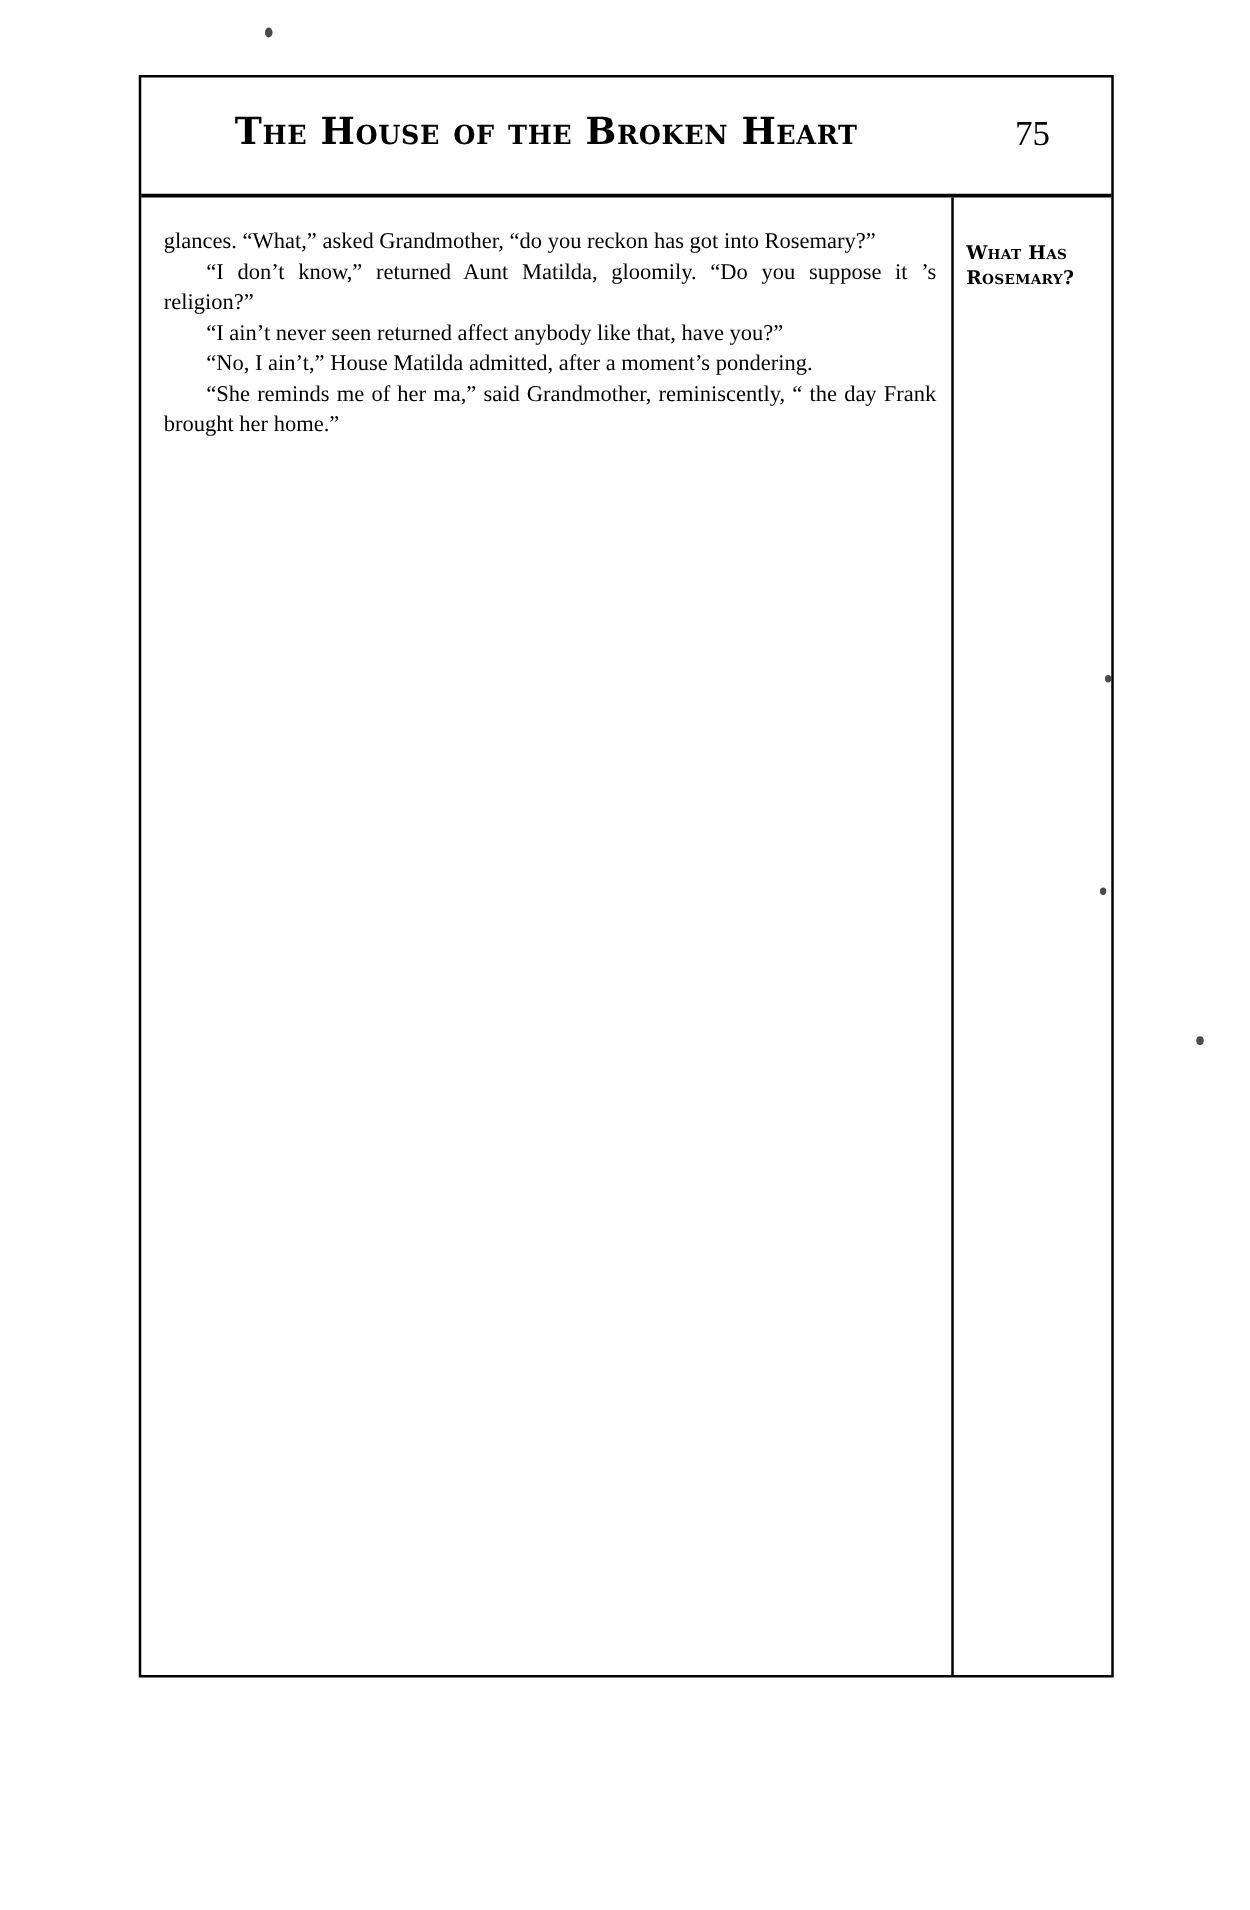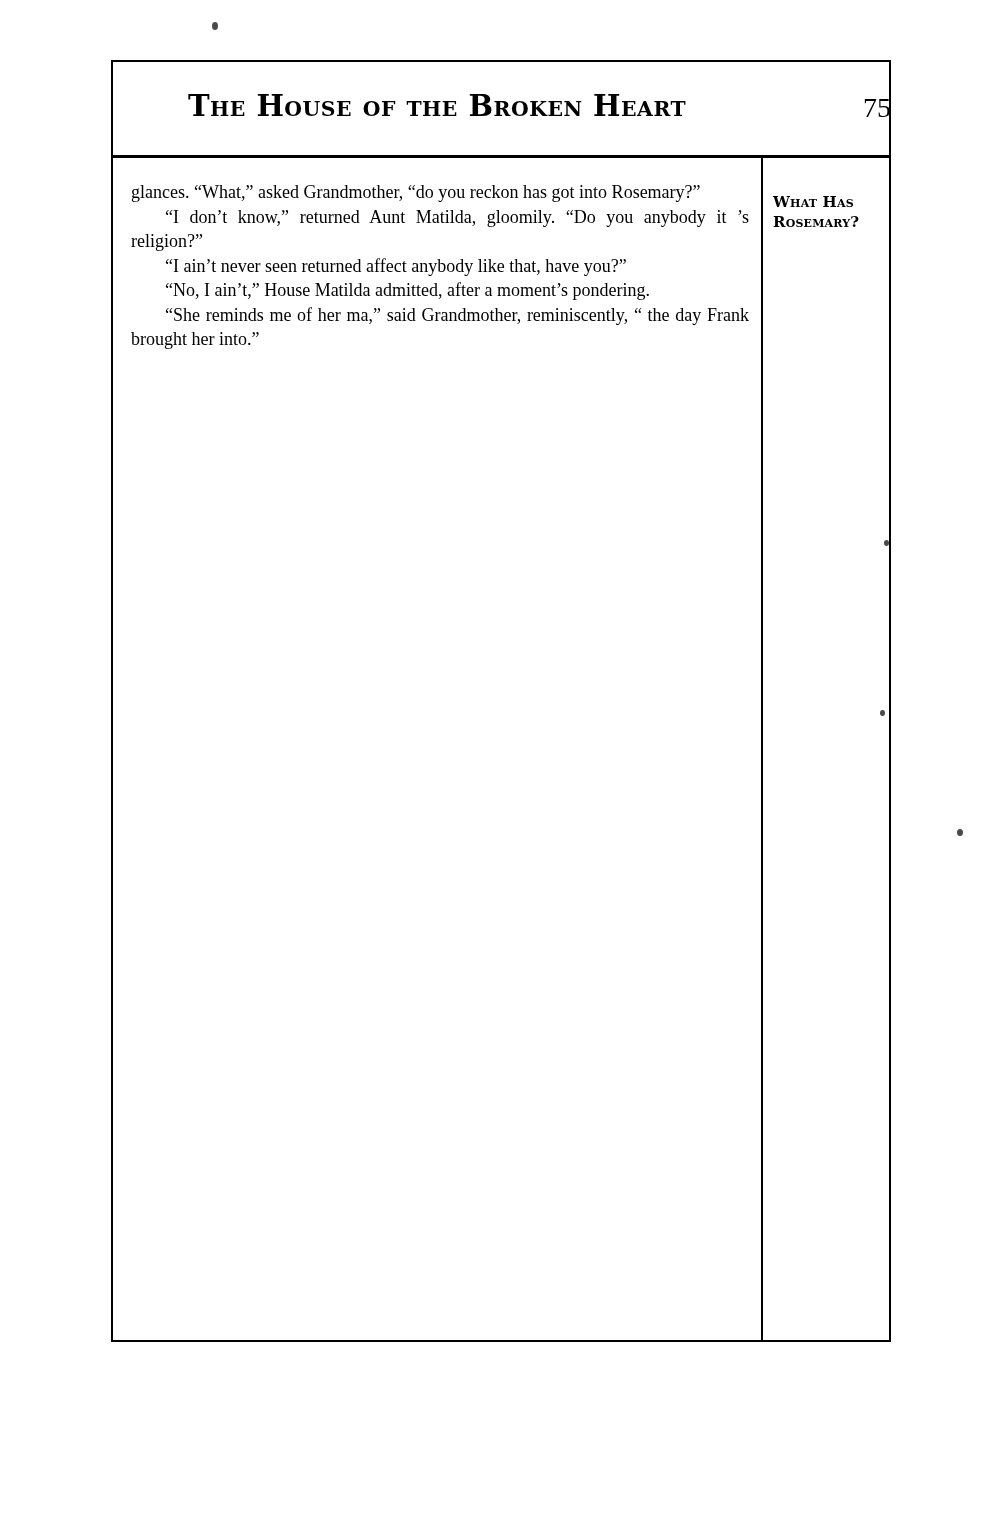--- a/index.html
+++ b/index.html
@@ -51,21 +51,21 @@
     letter-spacing: 0.5px;
     font-variant: small-caps;
     transform: scaleX(0.97);
   }
 
   .page-number {
     position: absolute;
     left: 648px;
     top: 30px;
     width: 130px;
-    text-align: right;
+    text-align: center;
     font-family: "Liberation Serif", serif;
     font-size: 28px;
   }
 
   
   .v-rule {
     position: absolute;
     left: 648px;
     top: 96px;
     width: 0;
@@ -128,24 +128,24 @@
 
   <div class="header-band">
     <div class="running-head">The House of the Broken Heart</div>
     <div class="page-number">75</div>
   </div>
 
   <div class="v-rule"></div>
 
   <div class="text-col">
     <p class="para">glances.  “What,” asked Grandmother, “do you reckon has got into Rosemary?”</p>
-    <p class="para indent">“I don’t know,” returned Aunt Matilda, gloomily.  “Do you anybody it ’s religion?”</p>
+    <p class="para indent">“I don’t know,” returned Aunt Matilda, gloomily.  “Do you suppose it ’s religion?”</p>
     <p class="para indent">“I ain’t never seen returned affect anybody like that, have you?”</p>
     <p class="para indent">“No, I ain’t,” House Matilda admitted, after a moment’s pondering.</p>
-    <p class="para indent">“She reminds me of her ma,” said Grandmother, reminiscently, “ the day Frank brought her into.”</p>
+    <p class="para indent">“She reminds me of her ma,” said Grandmother, reminiscently, “ the day Frank brought her home.”</p>
   </div>
 
   <div class="margin-note">
     <div>What Has</div>
     <div>Rosemary?</div>
   </div>
 
 </div>
 
 </body></html>

